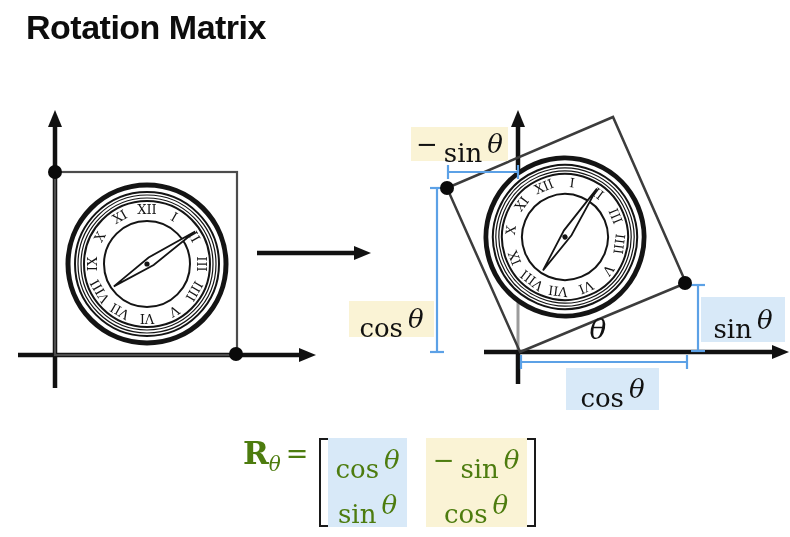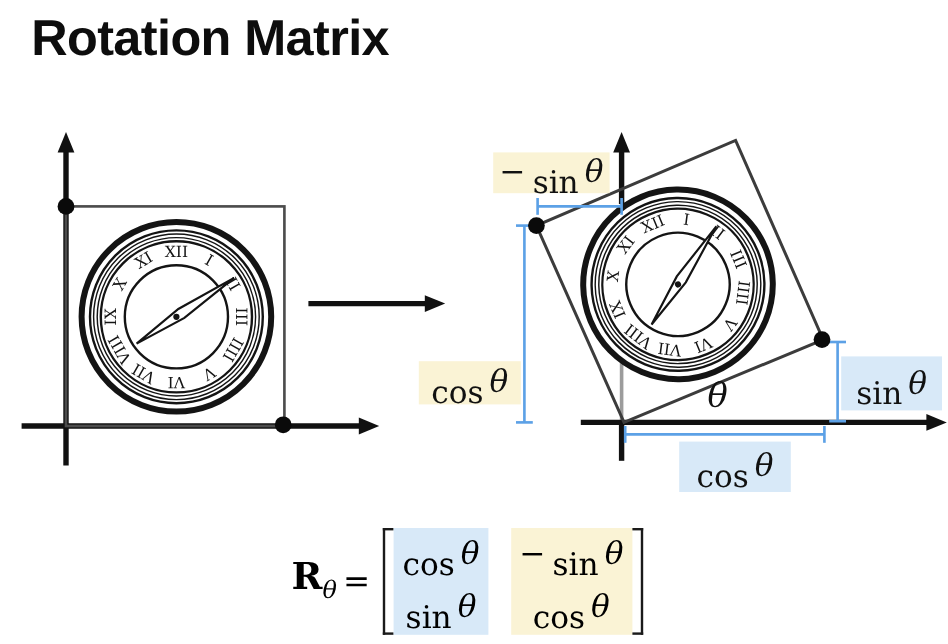--- a/index.html
+++ b/index.html
@@ -6,21 +6,21 @@
   .canvas{
     position:relative;
     width:790px;height:537px;
     background:#ffffff;
     overflow:hidden;
     font-family:"Liberation Sans", sans-serif;
   }
   .page-title{
     position:absolute;left:26px;top:8px;margin:0;
     font-family:"Liberation Sans", sans-serif;
-    font-size:42px;font-weight:800;letter-spacing:-0.5px;
+    font-size:34px;font-weight:800;letter-spacing:-0.5px;
     color:#0d0d0d;
   }
   svg.diagram{position:absolute;left:0;top:0;}
 
   
   .axis{stroke:#111;stroke-width:4.5;fill:none;stroke-linecap:butt;}
   .axis-gray{stroke:#9c9c9c;stroke-width:3;fill:none;}
   .arrowhead{fill:#111;stroke:none;}
   .usquare{stroke:#4c4c4c;stroke-width:2.2;fill:none;}
   .rsquare{stroke:#3c3c3c;stroke-width:2.5;fill:none;stroke-linejoin:miter;}
@@ -45,22 +45,22 @@
   .bg-yellow{background:var(--yellow-highlight,#FAF3D5);}
   .bg-blue{background:var(--blue-highlight,#D8E9F8);}
   .mvar{font-style:italic;}
   .fn{margin-right:5px;margin-top:18px;}
   .sign{margin-right:6px;}
   #label-theta{font-size:28px;}
 
   
   .equation{
     position:absolute;left:243px;top:438px;height:92px;
-    display:flex;align-items:center;
-    font-family:"DejaVu Serif", serif;color:#000000;
+    display:flex;
+    font-family:"DejaVu Serif", serif;color:#4d7c0f;
   }
   .lhs{font-size:31px;font-weight:bold;line-height:1;}
   .lhs sub{font-size:20px;font-weight:normal;font-style:italic;line-height:1;}
   .eq-sign{font-size:27px;margin:0 11px 0 5px;}
   .bracket{width:9px;height:89px;box-sizing:border-box;}
   .bracket-left{border:2.5px solid #1a1a1a;border-right:none;}
   .bracket-right{border:2.5px solid #1a1a1a;border-left:none;}
   .mat-cols{display:flex;gap:19px;height:89px;align-items:stretch;}
   .mat-col{
     display:flex;flex-direction:column;justify-content:space-evenly;

